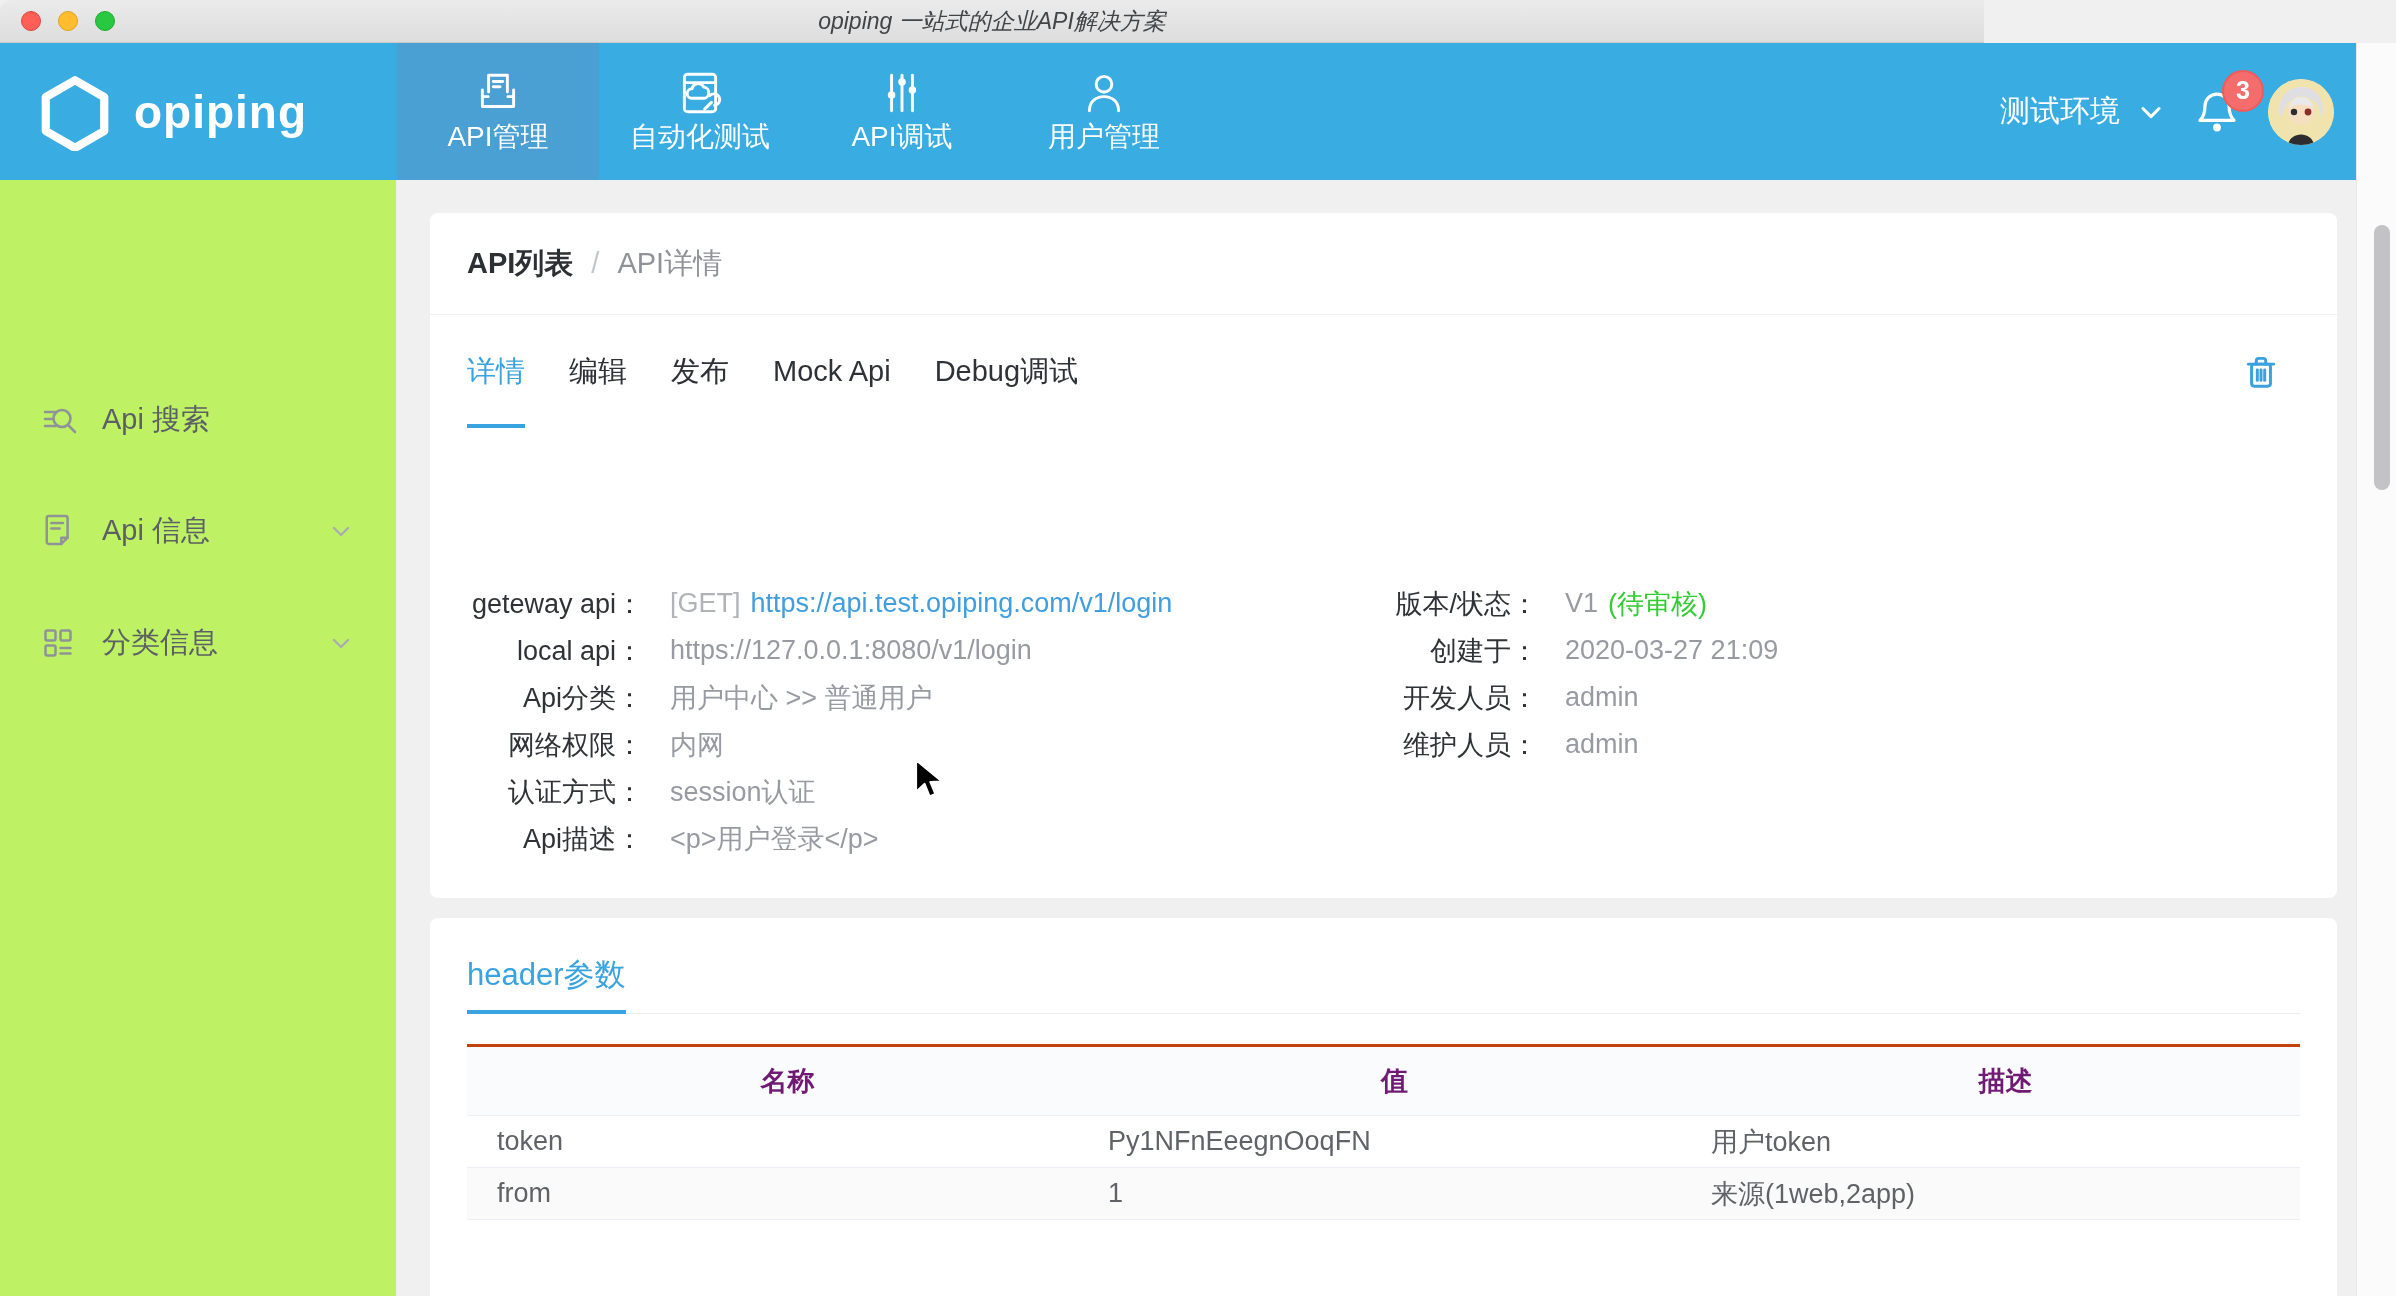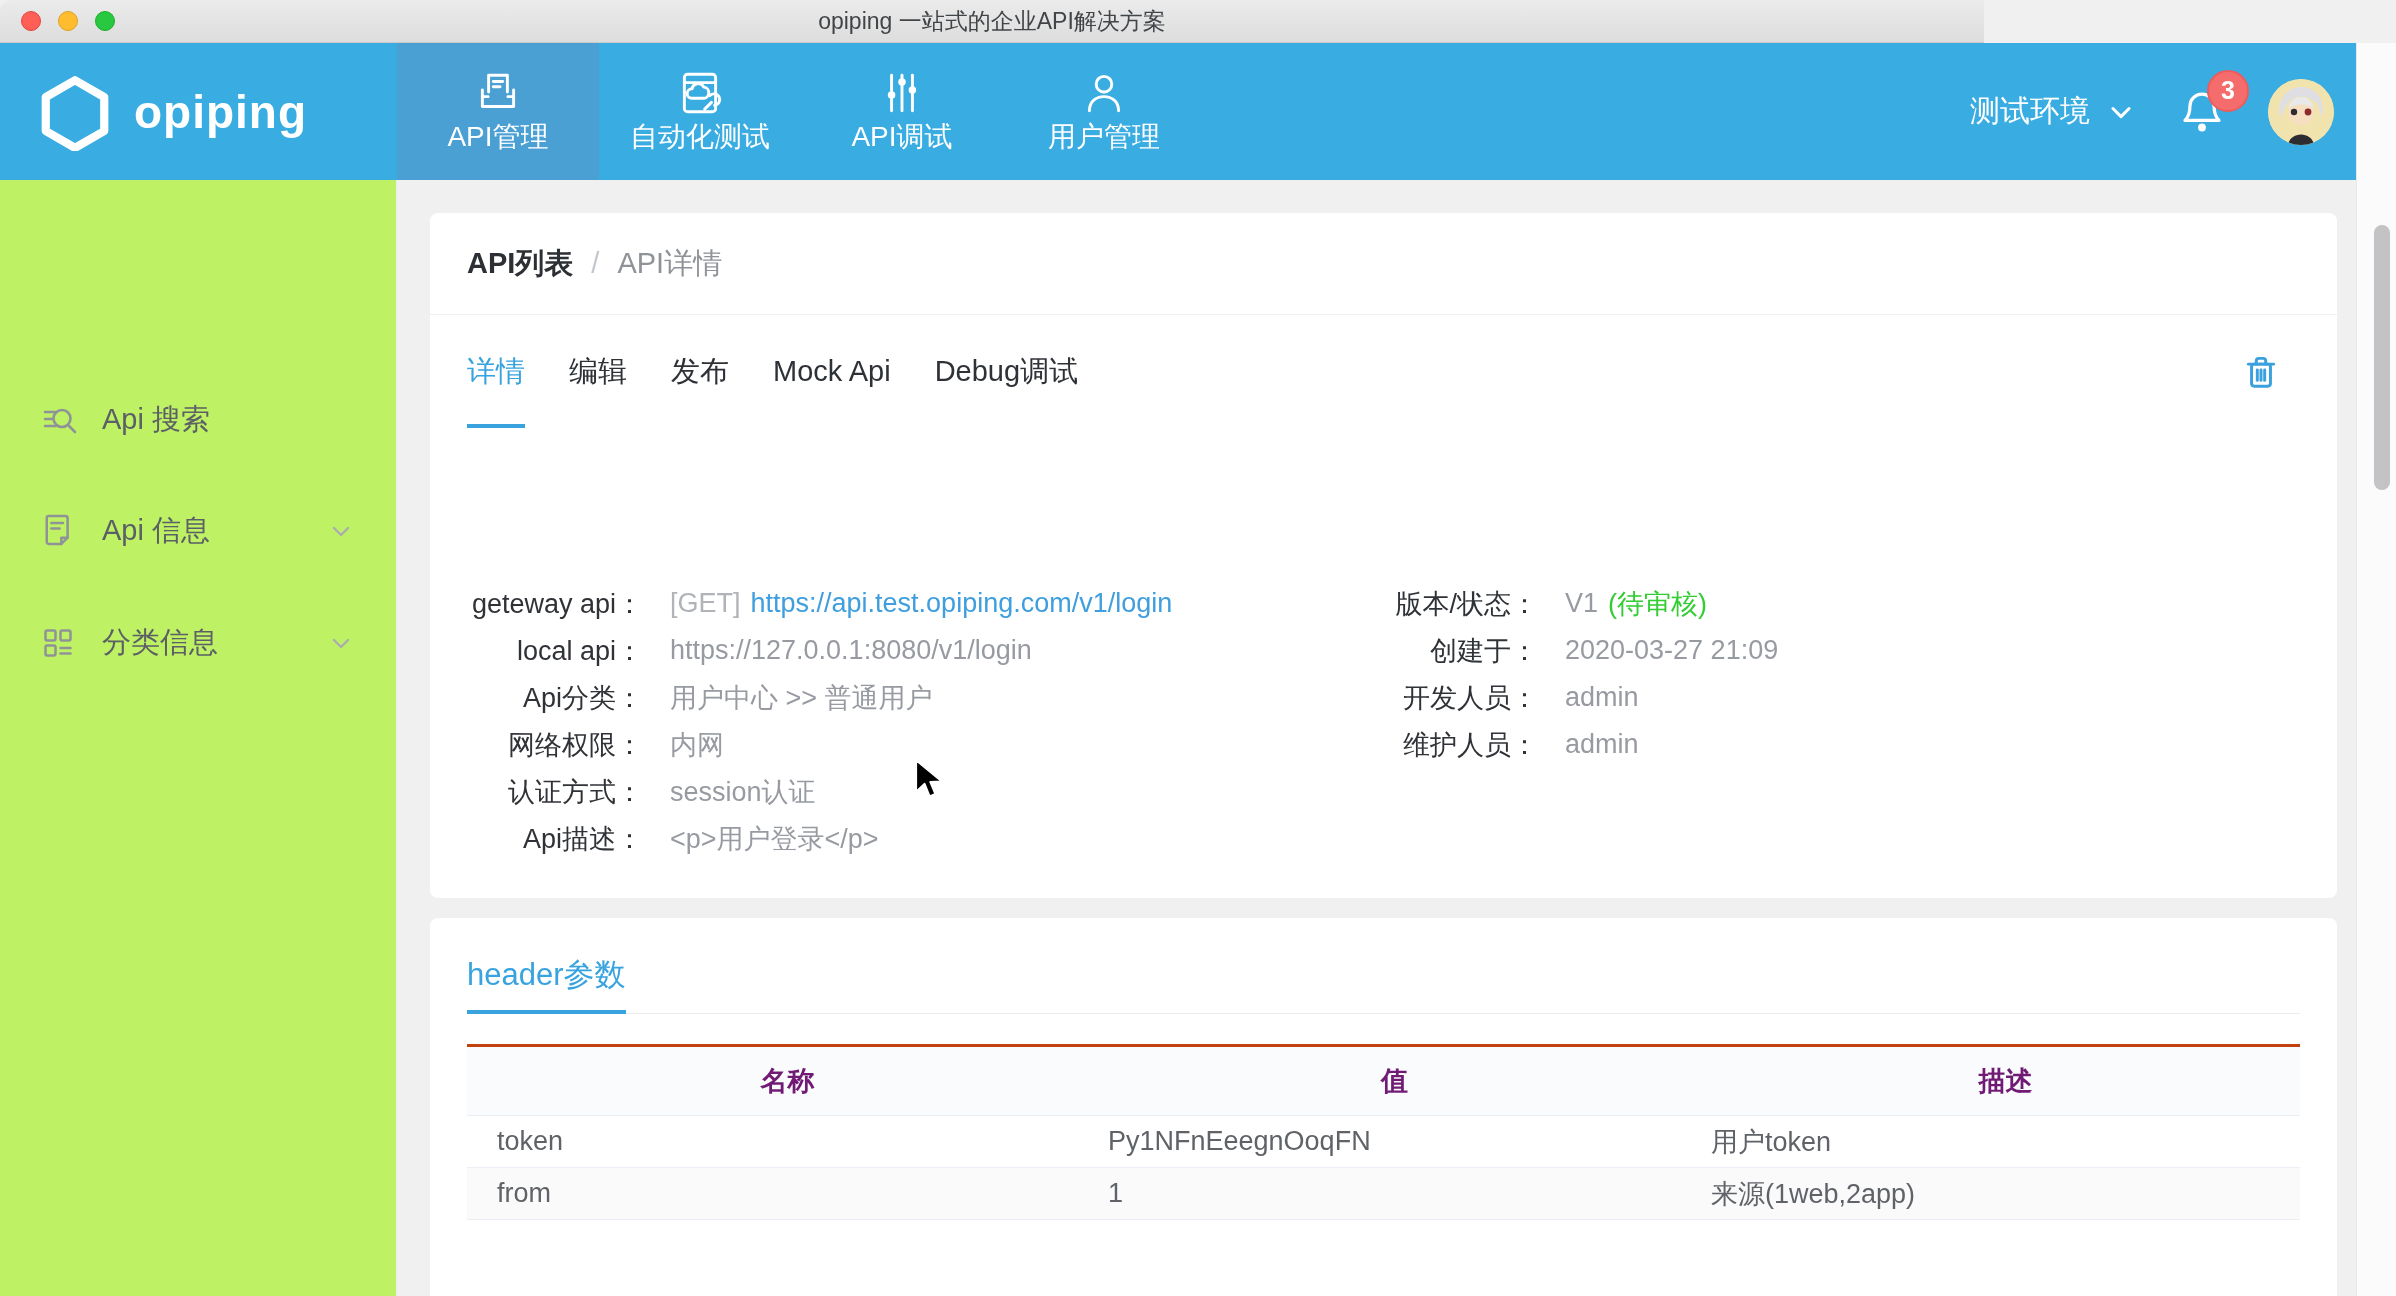--- a/index.html
+++ b/index.html
@@ -13,40 +13,40 @@
     --value:#979ba1;
     --line:#e9ecef;
   }
   *{margin:0;padding:0;box-sizing:border-box;}
   html,body{width:2396px;height:1296px;}
   body{font-family:"Liberation Sans","DejaVu Sans",sans-serif;background:#f0f0f0;}
   .window{position:relative;width:2396px;height:1296px;overflow:hidden;background:#f0f0f0;border-radius:12px 12px 0 0;}
 
   
   .titlebar{position:absolute;left:0;top:0;width:1984px;height:43px;
-    background:linear-gradient(#ebebeb,#dddddd);border-bottom:1px solid #c9c9c9;}
+    background:linear-gradient(#ebebeb,#dddddd);border-bottom:1px solid #c9c9c9;font-style:italic;}
   .traffic{position:absolute;left:21px;top:11px;display:flex;gap:17px;}
   .traffic span{width:20px;height:20px;border-radius:50%;display:block;}
   .tl-red{background:#ff5f57;border:1px solid #e0443e;}
   .tl-yellow{background:#febc2e;border:1px solid #dea123;}
   .tl-green{background:#28c840;border:1px solid #1dad2b;}
   .titlebar-title{position:absolute;left:0;right:0;top:0;height:43px;line-height:43px;
     text-align:center;font-size:23px;color:#424548;font-weight:500;}
 
   
   .appbar{position:absolute;left:0;top:43px;width:2396px;height:137px;background:var(--header-bg);}
   .brand{position:absolute;left:36px;top:0;height:100%;display:flex;align-items:center;}
   .brand svg{display:block;}
   .brand-text{color:#fff;font-size:46px;font-weight:bold;margin-left:20px;letter-spacing:1px;}
   .appnav{position:absolute;left:397px;top:0;height:100%;display:flex;}
   .nav-item{width:202px;height:100%;display:flex;flex-direction:column;align-items:center;justify-content:center;
     color:#fff;cursor:pointer;}
   .nav-item.active{background:var(--nav-active);}
   .nav-item .nlabel{font-size:28px;}
-  .appbar-right{position:absolute;right:62px;top:0;height:100%;display:flex;align-items:center;gap:43px;}
+  .appbar-right{position:absolute;right:62px;top:0;height:100%;display:flex;align-items:center;gap:28px;}
   .env{display:flex;align-items:center;gap:16px;color:#fff;font-size:30px;cursor:pointer;}
   .bell-wrap{position:relative;width:46px;height:52px;cursor:pointer;}
   .badge{position:absolute;top:-16px;right:-24px;width:42px;height:42px;border-radius:50%;
     background:var(--red);color:#fff;font-size:25px;font-weight:bold;display:flex;align-items:center;justify-content:center;
     border:2px solid #ef5b5b;}
   .avatar{width:66px;height:66px;border-radius:50%;overflow:hidden;background:#f1e3ae;cursor:pointer;}
 
   
   .sidebar{position:absolute;left:0;top:180px;width:397px;height:1116px;background:#bef264;border-right:1px solid #ededed;}
   .side-item{position:absolute;left:0;width:100%;height:62px;display:flex;align-items:center;

